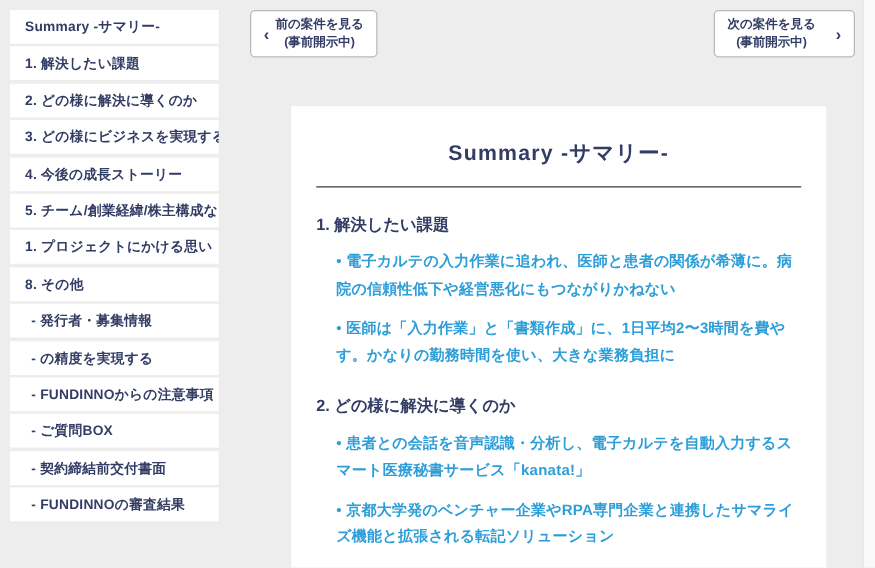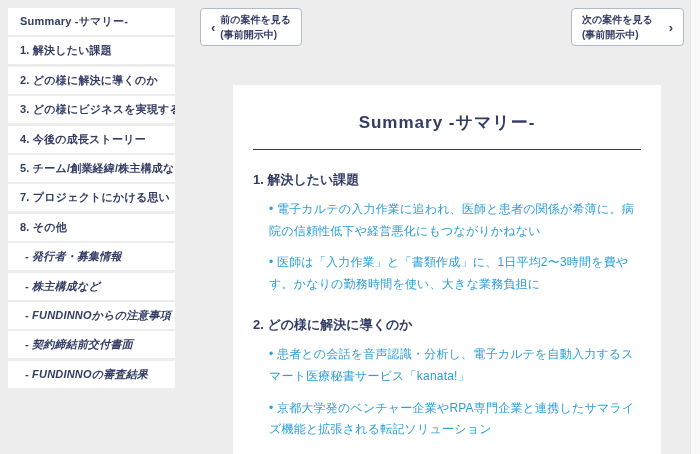--- a/index.html
+++ b/index.html
@@ -11,76 +11,77 @@
 
   
   .sidebar { position:absolute; left:8px; top:8px; width:167px; }
   .side-item {
     height:27px; margin-bottom:2.4px; background:#ffffff;
     display:flex; align-items:center; box-sizing:border-box;
     padding:0 6px 0 12px; cursor:pointer;
     font-size:11px; font-weight:bold; color:#333c64;
     white-space:nowrap; overflow:hidden; letter-spacing:0.2px;
   }
-  .side-item.sub { padding-left:17px;font-style:italic; }
+  .side-item.sub { padding-left:17px; }
 
   
   .nav-btn {
     position:absolute; top:8px; height:38px; box-sizing:border-box;
     background:#ffffff; border:1px solid #b3bac4; border-radius:4px;
     display:flex; align-items:center; gap:5px; padding:3px 10px;
     font-family:inherit; font-size:10px; font-weight:bold; color:#333c64;
     cursor:pointer;
   }
-  .nav-btn .btn-text { text-align:left; line-height:1.5; }
+  .nav-btn .btn-text { text-align:center; line-height:1.5; }
   .nav-btn .btn-text span { display:block; }
   .nav-btn .chev { font-size:13px; font-weight:bold; line-height:1; color:#333c64; }
   #prev-btn { left:200px; }
   #next-btn { right:16px;gap:16px; }
 
   
   .card {
     position:absolute; left:233px; top:85px; width:428px; bottom:0;
     background:#ffffff; box-sizing:border-box; padding:26px 20px 0;
     overflow:hidden;
   }
   .card-title {
     text-align:center; font-size:17px; font-weight:bold;
     color:#333c64; letter-spacing:1px;
   }
   .title-rule { border:none; border-top:1px solid #3c3c3c; margin:15px 0 0; }
   .section { margin-top:21px; }
   .section-heading { font-size:13px; font-weight:bold; color:#333c64; }
   .bullet {
-    margin:10px 0 10px 16px; font-size:12px; font-weight:normal;
+    margin:10px 0 10px 16px; font-size:12px; font-weight:bold;
     color:#2d9ed8; line-height:1.8; letter-spacing:0.2px;
   }
   .bullet::before { content:"• "; }
 
   
   .scroll-track {
     position:absolute; right:0; top:0; width:10px; height:100%;
     background:#f9f9f9; border-left:1px solid #e4e4e4; box-sizing:border-box;
   }
 </style>
 </head>
 <body>
 
 <div class="sidebar">
     <div class="side-item">Summary -サマリー-</div>
     <div class="side-item">1. 解決したい課題</div>
     <div class="side-item">2. どの様に解決に導くのか</div>
     <div class="side-item">3. どの様にビジネスを実現するか</div>
     <div class="side-item">4. 今後の成長ストーリー</div>
     <div class="side-item">5. チーム/創業経緯/株主構成など</div>
-    <div class="side-item">7. プロジェクトにかける思い</div>
+    <div class="side-item">1. プロジェクトにかける思い</div>
     <div class="side-item">8. その他</div>
     <div class="side-item sub">- 発行者・募集情報</div>
-    <div class="side-item sub">- 株主構成など</div>
+    <div class="side-item sub">- の精度を実現する</div>
     <div class="side-item sub">- FUNDINNOからの注意事項</div>
+    <div class="side-item sub">- ご質問BOX</div>
     <div class="side-item sub">- 契約締結前交付書面</div>
     <div class="side-item sub">- FUNDINNOの審査結果</div>
   </div>
 
 <button class="nav-btn" id="prev-btn">
   <span class="chev">‹</span>
   <span class="btn-text">
     <span>前の案件を見る</span>
     <span>(事前開示中)</span>
   </span>

